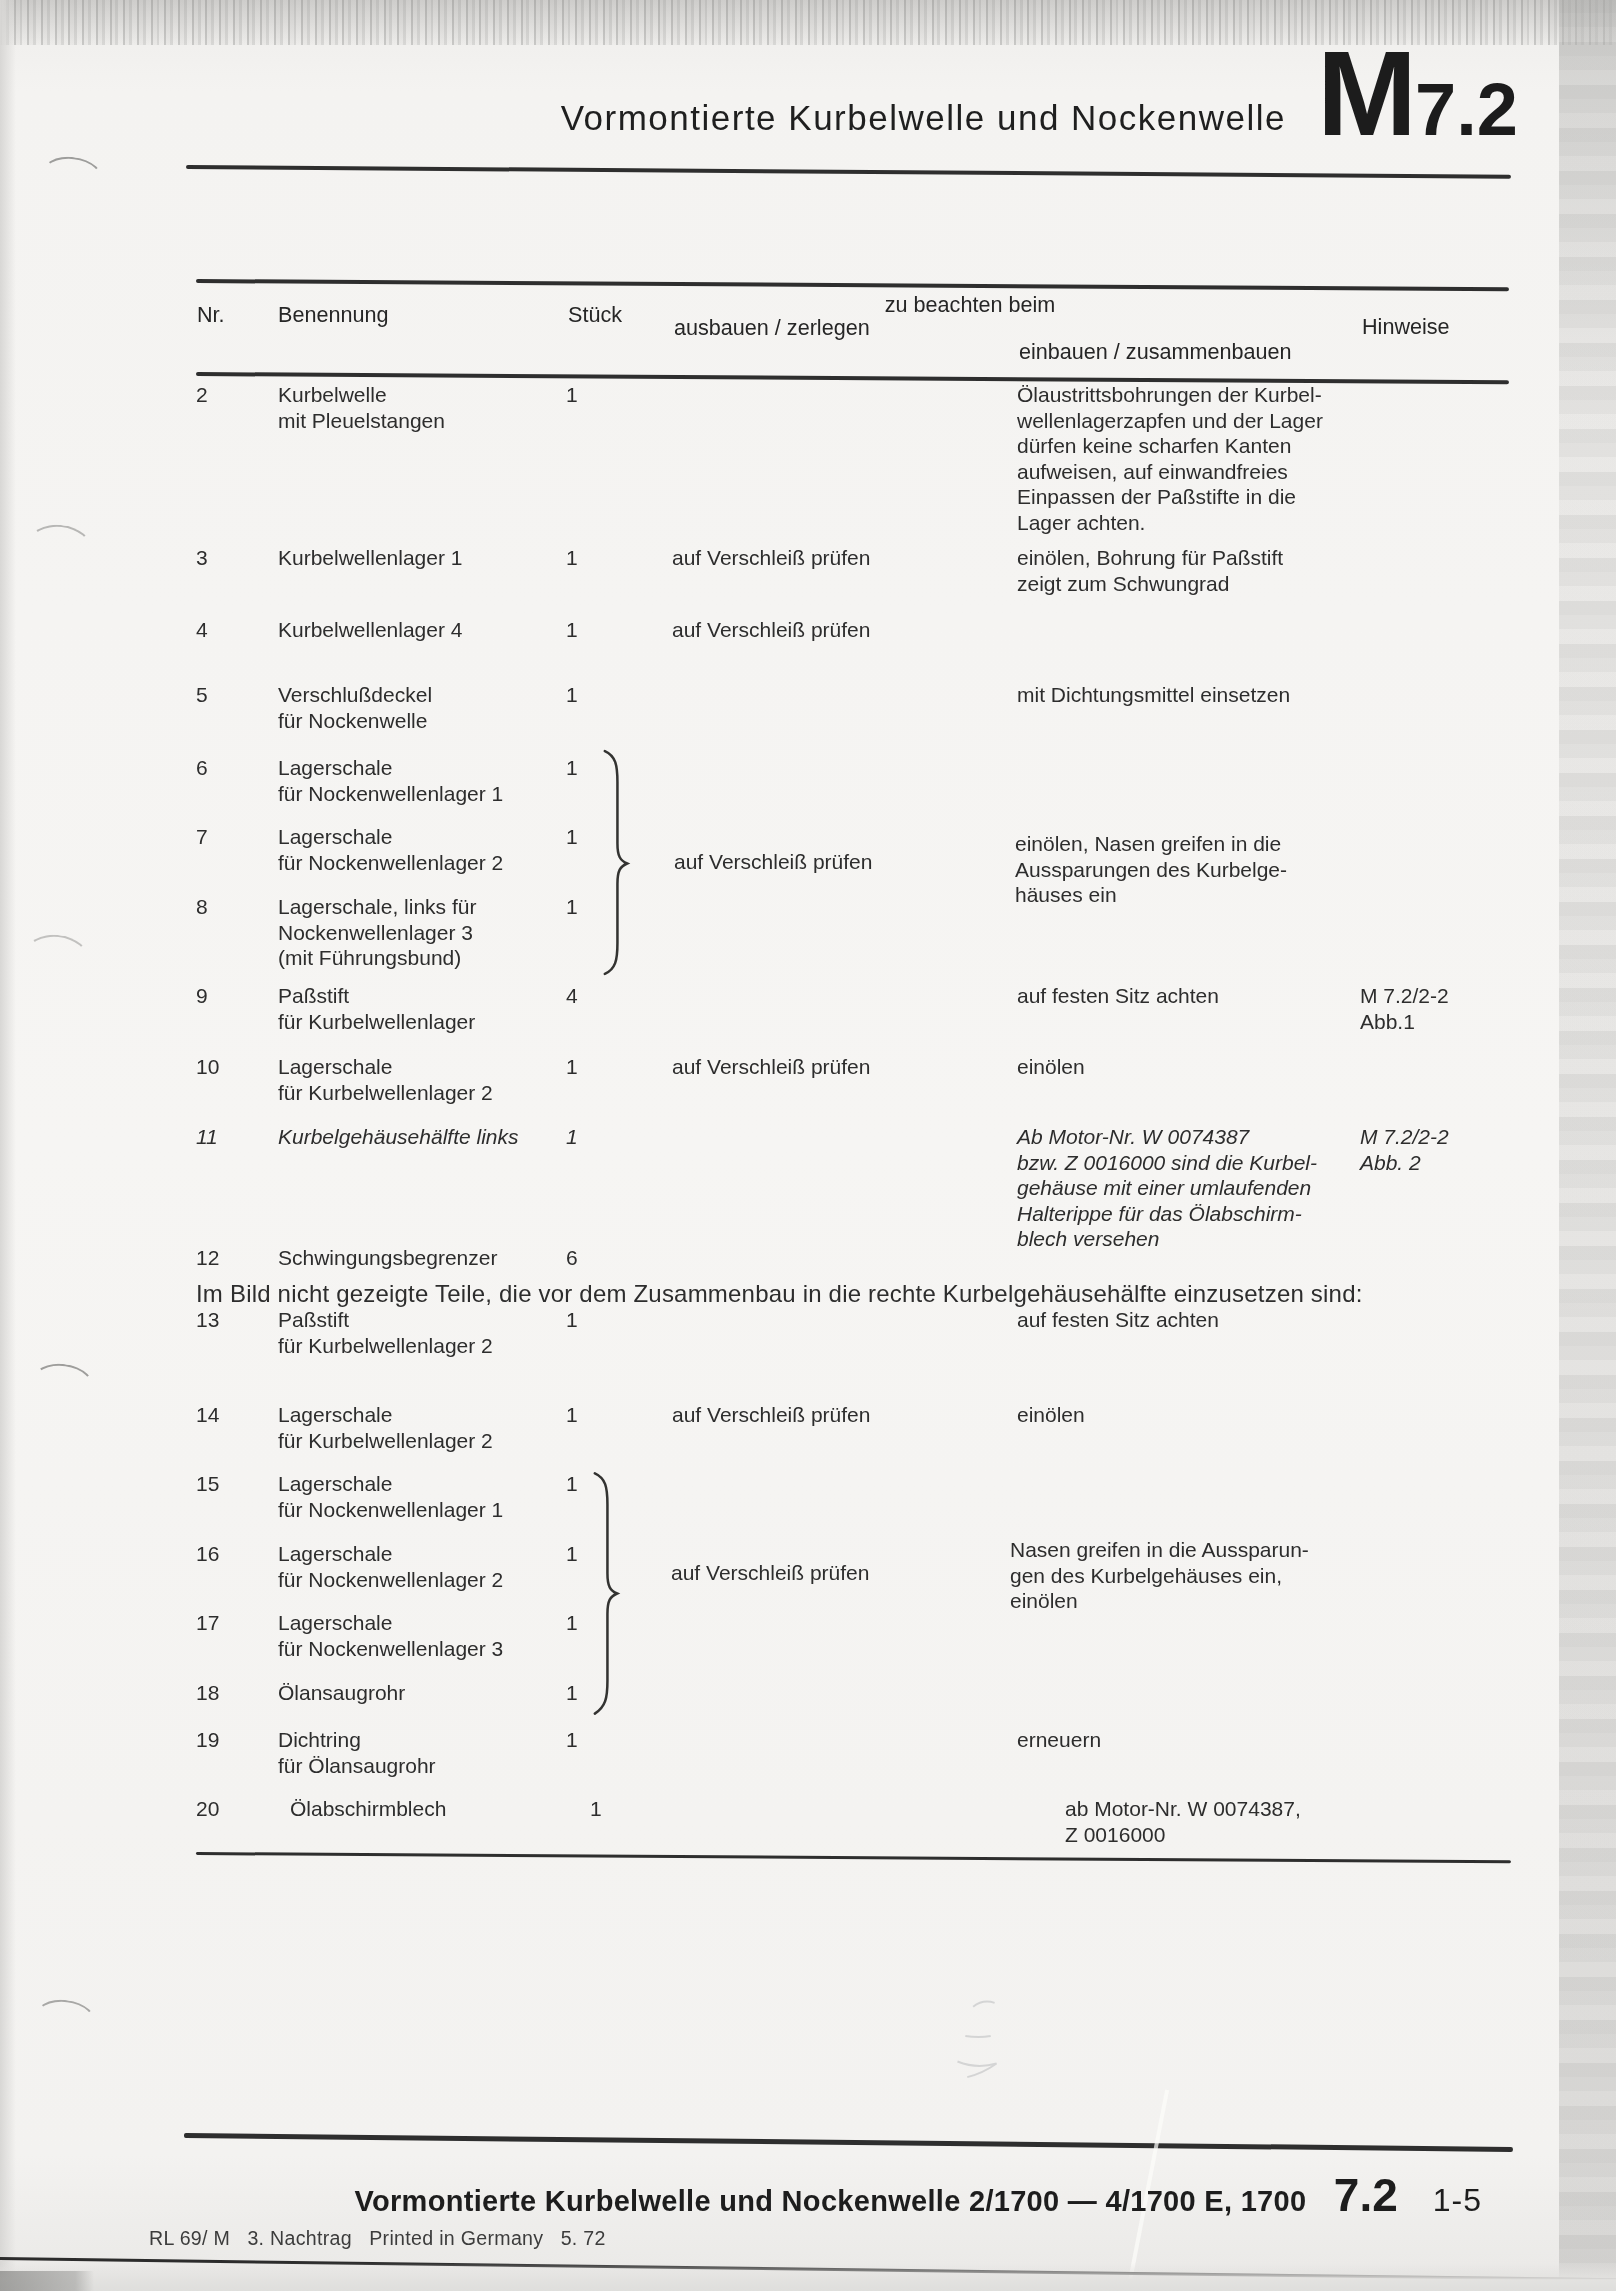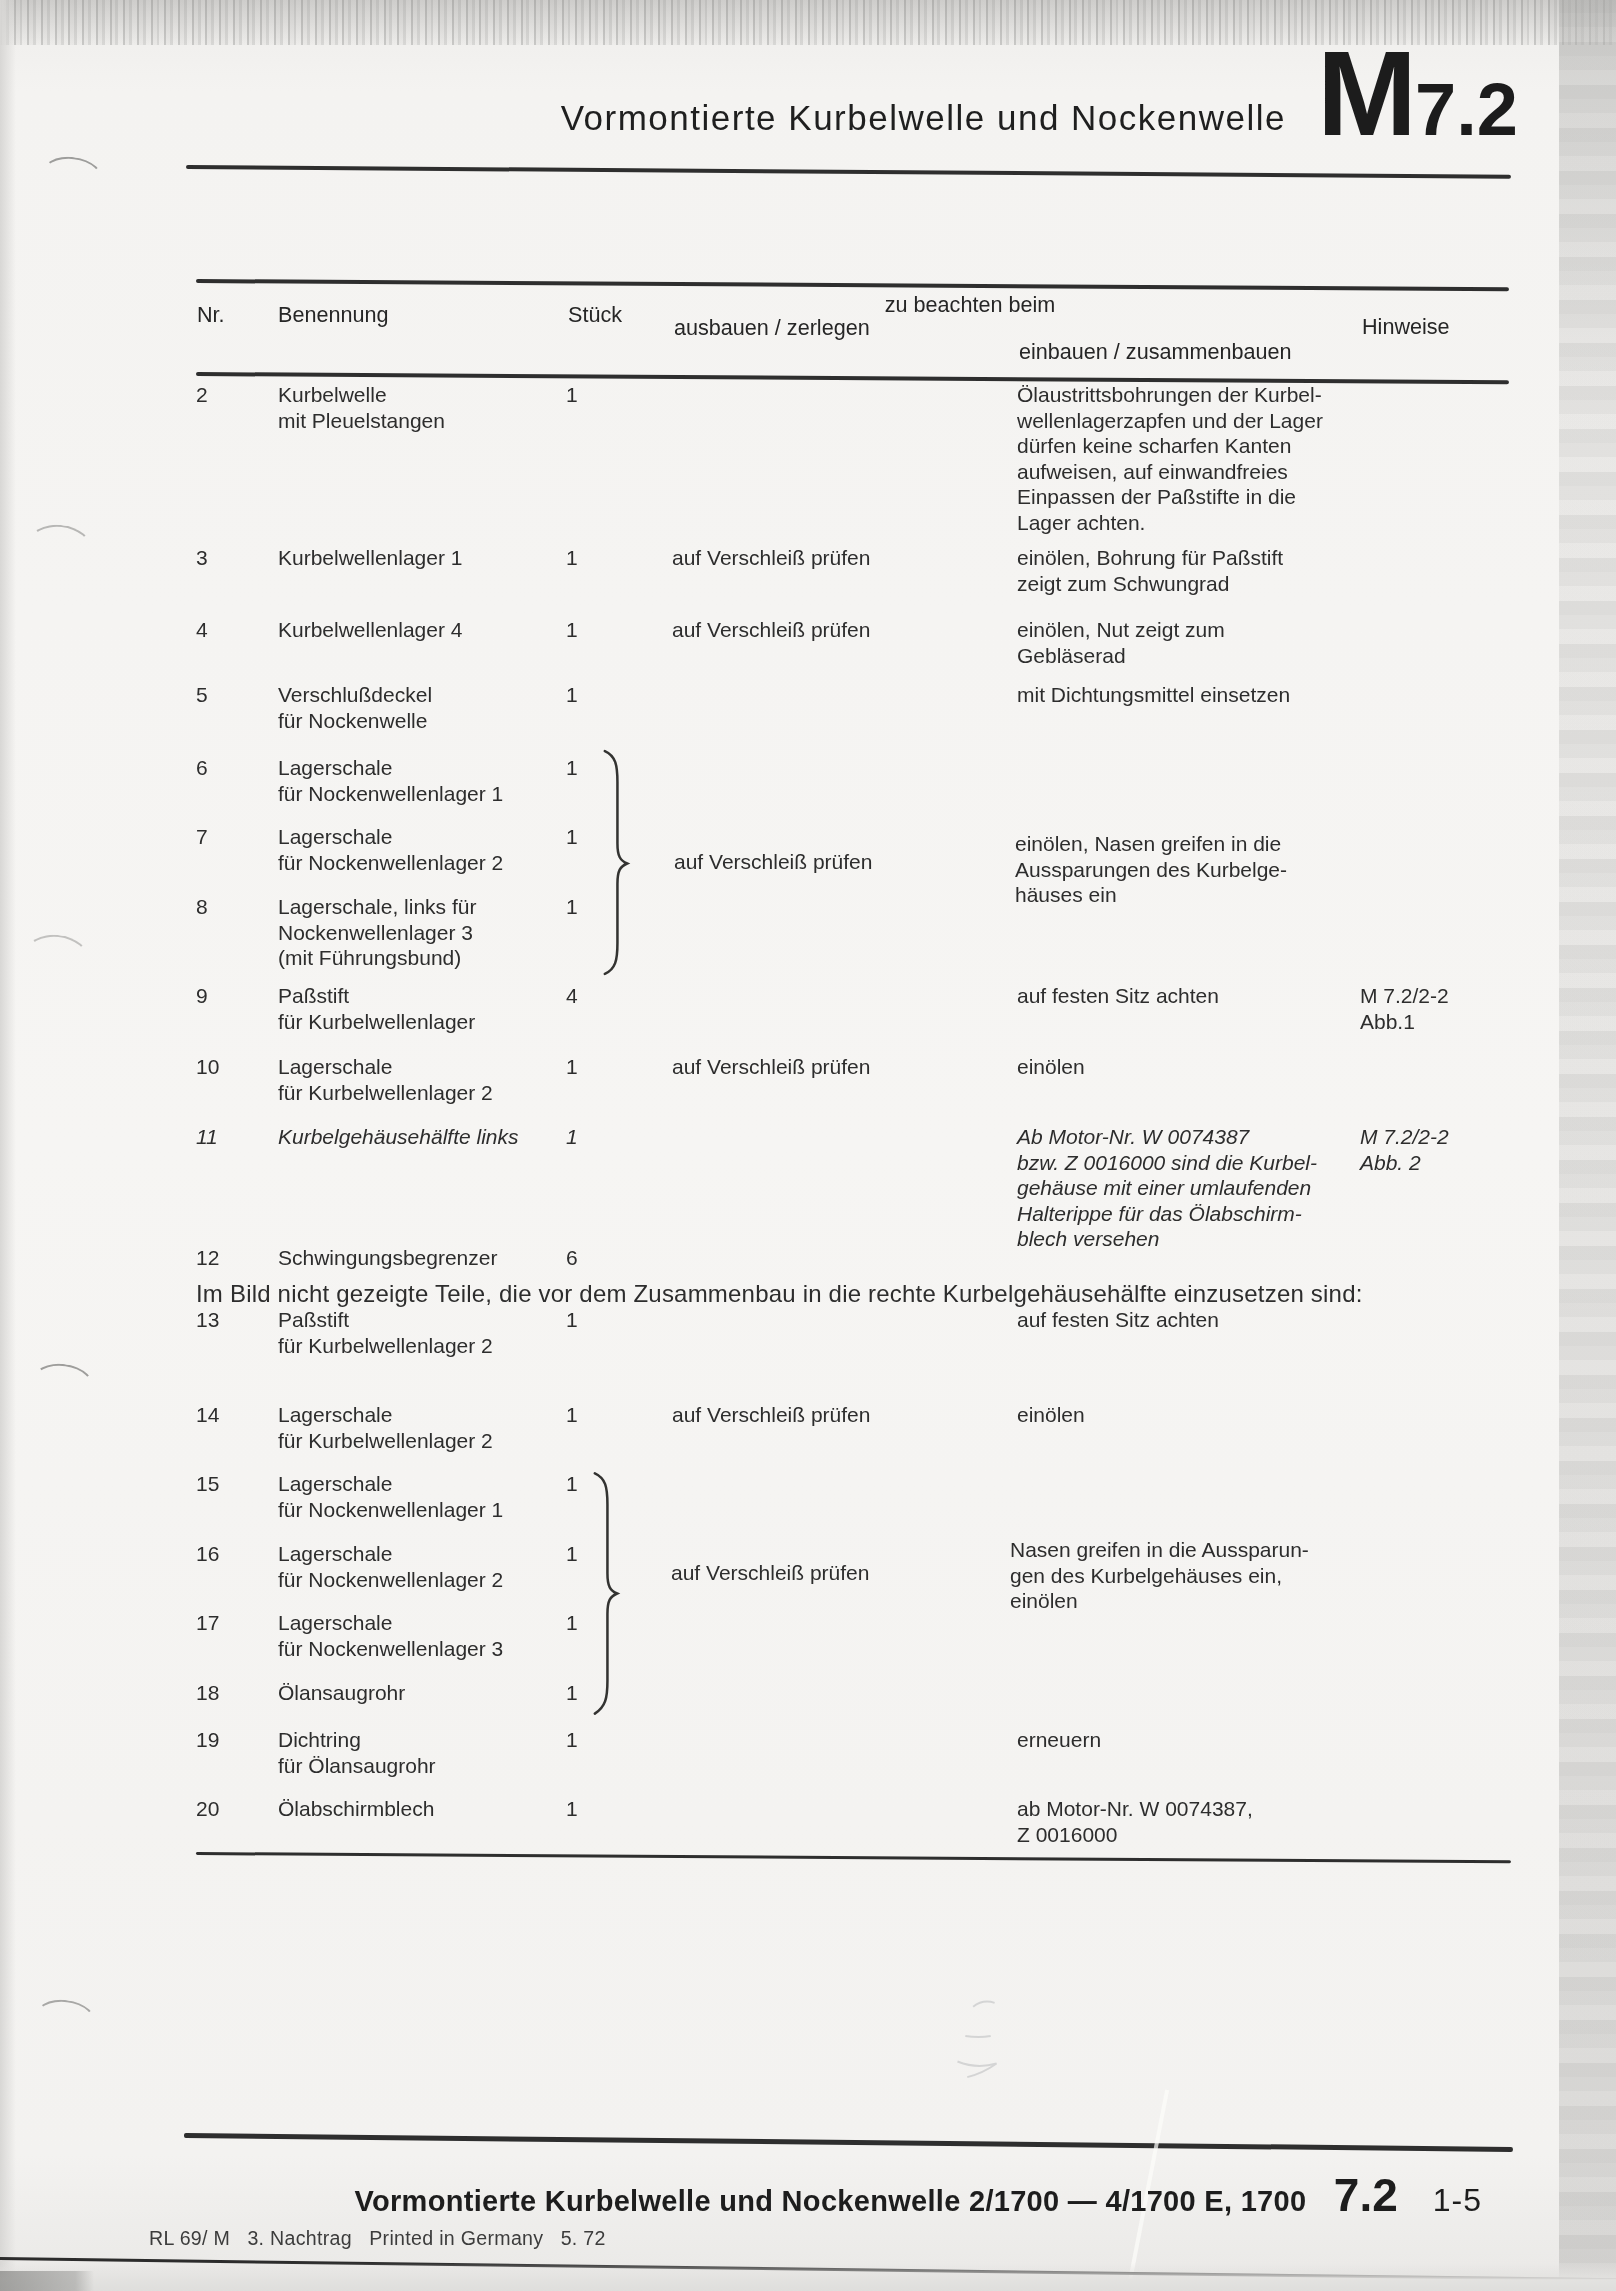--- a/index.html
+++ b/index.html
@@ -152,22 +152,20 @@
       <span class="cell">auf Verschleiß prüfen</span>
       <span class="cell">einölen, Bohrung für Paßstift
 zeigt zum Schwungrad</span>
       <span class="cell"></span>
     </div>
     <div class="row" style="top: 617px;">
       <span class="cell">4</span>
       <span class="cell">Kurbelwellenlager 4</span>
       <span class="cell">1</span>
       <span class="cell">auf Verschleiß prüfen</span>
-      <span class="cell">einölen, Nut zeigt zum
-Gebläserad</span>
       <span class="cell"></span>
     </div>
     <div class="row" style="top: 682px;">
       <span class="cell">5</span>
       <span class="cell">Verschlußdeckel
 für Nockenwelle</span>
       <span class="cell">1</span>
       <span class="cell"></span>
       <span class="cell">mit Dichtungsmittel einsetzen</span>
       <span class="cell"></span>
@@ -295,21 +293,21 @@
     </div>
     <div class="row" style="top: 1727px;">
       <span class="cell">19</span>
       <span class="cell">Dichtring
 für Ölansaugrohr</span>
       <span class="cell">1</span>
       <span class="cell"></span>
       <span class="cell">erneuern</span>
       <span class="cell"></span>
     </div>
-    <div class="row" style="top: 1796px;">
+    <div class="row" style="top: 1796px; gap: 12px;">
       <span class="cell">20</span>
       <span class="cell">Ölabschirmblech</span>
       <span class="cell">1</span>
       <span class="cell"></span>
       <span class="cell">ab Motor-Nr. W 0074387,
 Z 0016000</span>
       <span class="cell"></span>
     </div>
   </div>
 

